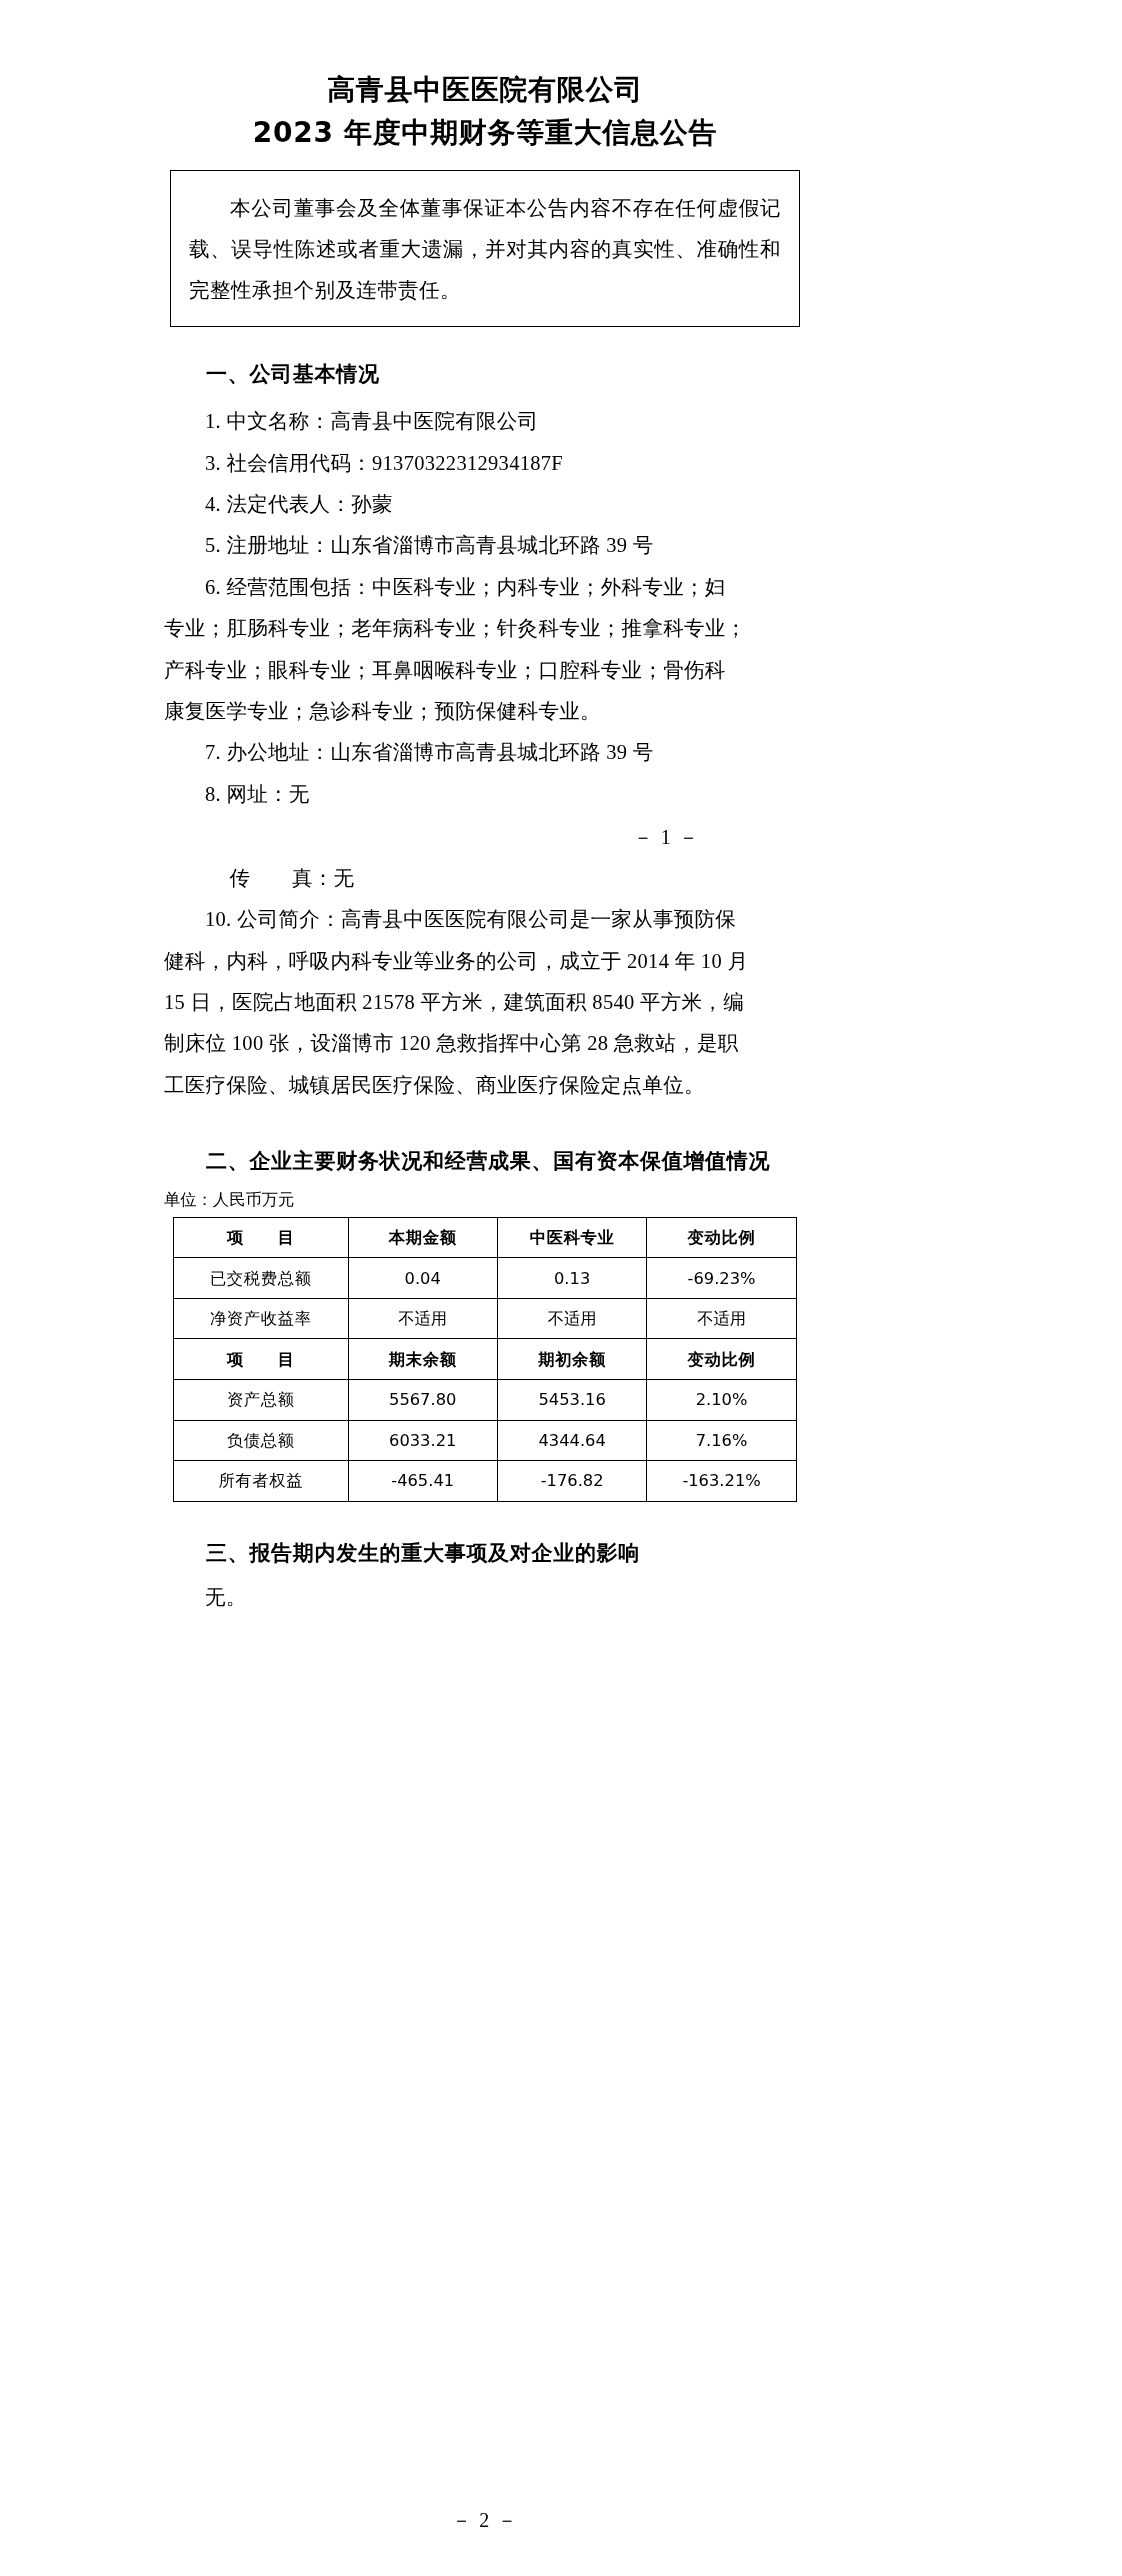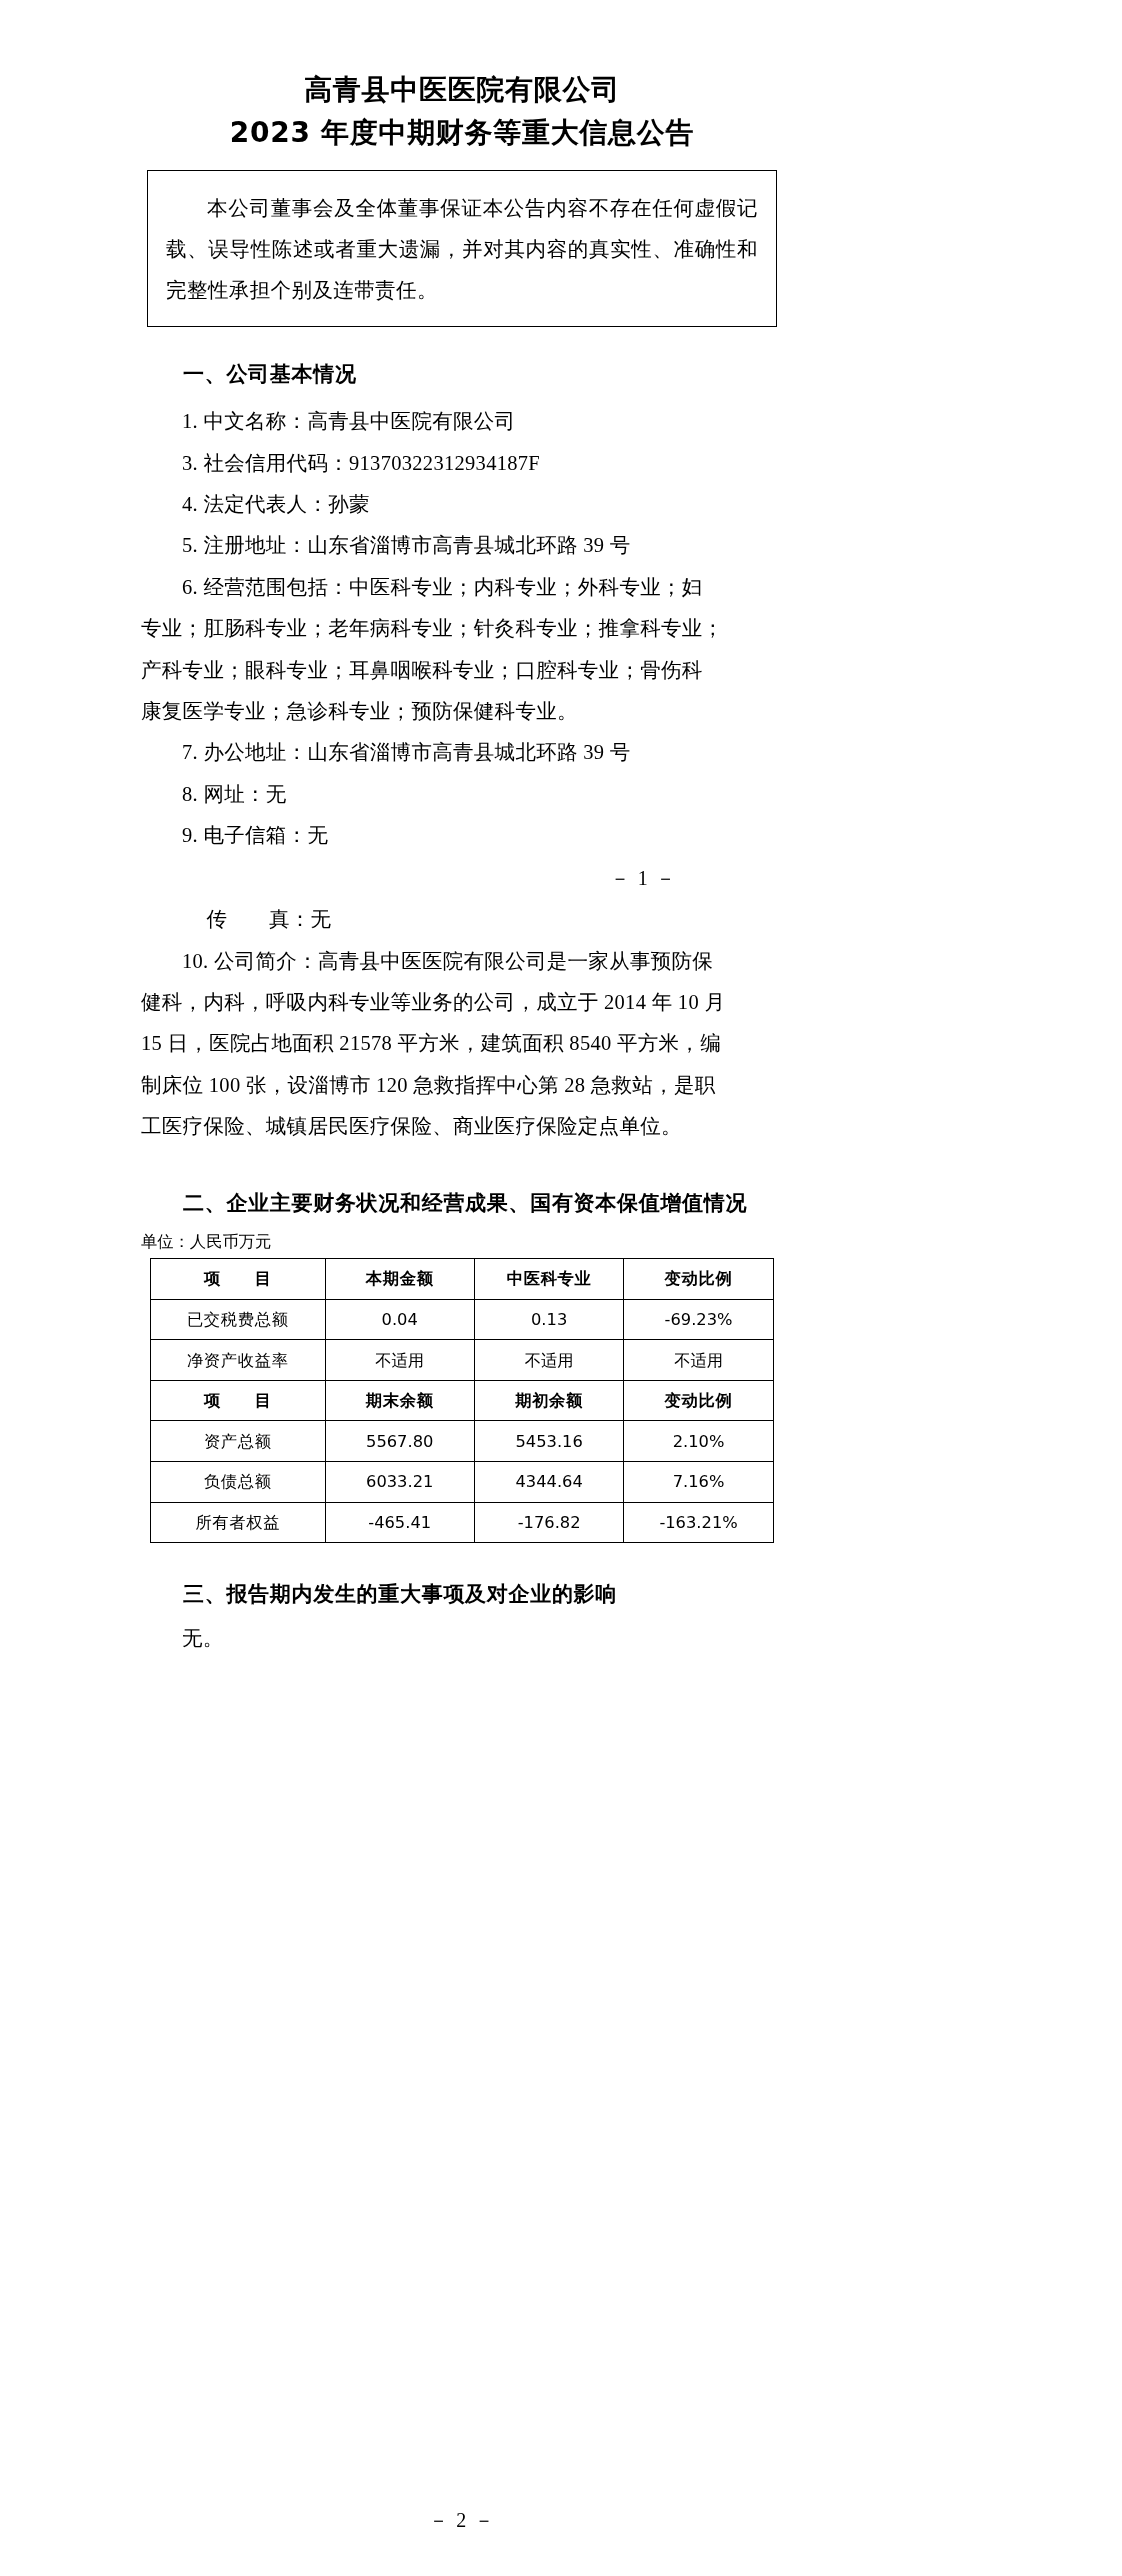--- a/index.html
+++ b/index.html
@@ -11,20 +11,21 @@
     font-family: "Liberation Serif", "DejaVu Serif", serif;
     color: #000000;
     width: 1122px;
   }
   .page {
     width: 924px;
     min-height: 2576px;
     box-sizing: border-box;
     padding: 42px 141px 28px 141px;
     position: relative;
+    margin-left: 23px;
   }
   .doc-title {
     text-align: center;
     font-family: "DejaVu Sans", "Liberation Sans", sans-serif;
     font-weight: bold;
     font-size: 28px;
     line-height: 1.55;
     letter-spacing: 0.7px;
     margin-top: 25.5px;
     margin-bottom: 15.6px;
@@ -157,21 +158,20 @@
     <p class="item">1. 中文名称：高青县中医院有限公司</p>
     <p class="item">3. 社会信用代码：91370322312934187F</p>
     <p class="item">4. 法定代表人：孙蒙</p>
     <p class="item">5. 注册地址：山东省淄博市高青县城北环路 39 号</p>
     <p class="item">6. 经营范围包括：中医科专业；内科专业；外科专业；妇</p>
     <p class="item cont">专业；肛肠科专业；老年病科专业；针灸科专业；推拿科专业；</p>
     <p class="item cont">产科专业；眼科专业；耳鼻咽喉科专业；口腔科专业；骨伤科</p>
     <p class="item cont">康复医学专业；急诊科专业；预防保健科专业。</p>
     <p class="item">7. 办公地址：山东省淄博市高青县城北环路 39 号</p>
     <p class="item">8. 网址：无</p>
-    <p class="item">9. 电子信箱：无</p>
   </div>
 
   <div class="page-num mid">－ 1 －</div>
 
   <div class="body-list">
     <p class="item indent-sub">传　　真：无</p>
     <p class="item">10. 公司简介：高青县中医医院有限公司是一家从事预防保</p>
     <p class="item cont">健科，内科，呼吸内科专业等业务的公司，成立于 2014 年 10 月</p>
     <p class="item cont">15 日，医院占地面积 21578 平方米，建筑面积 8540 平方米，编</p>
     <p class="item cont">制床位 100 张，设淄博市 120 急救指挥中心第 28 急救站，是职</p>

